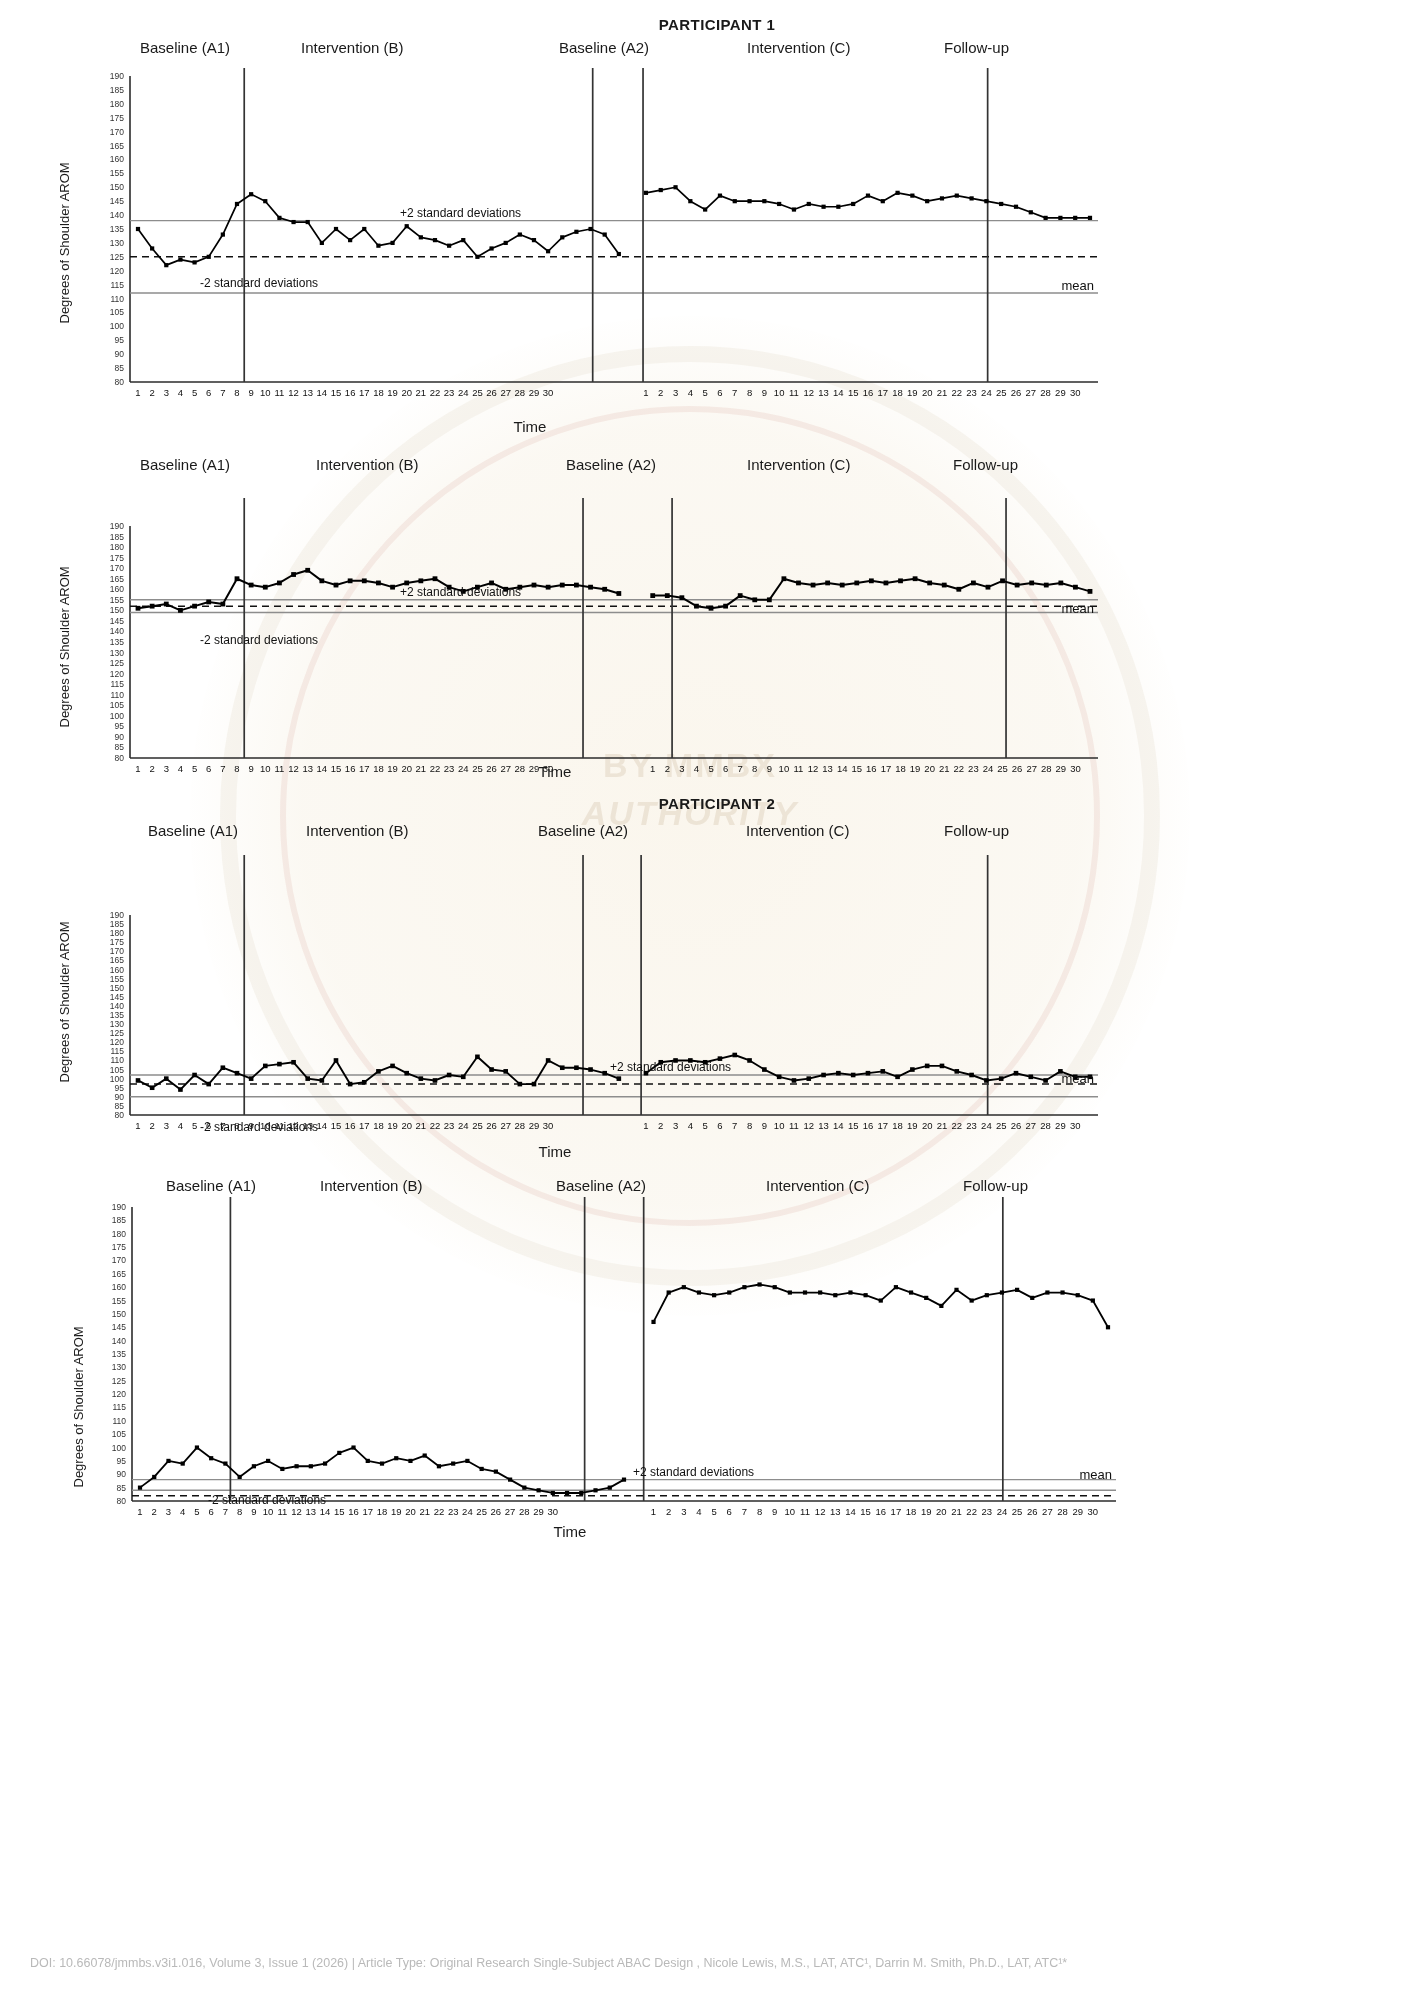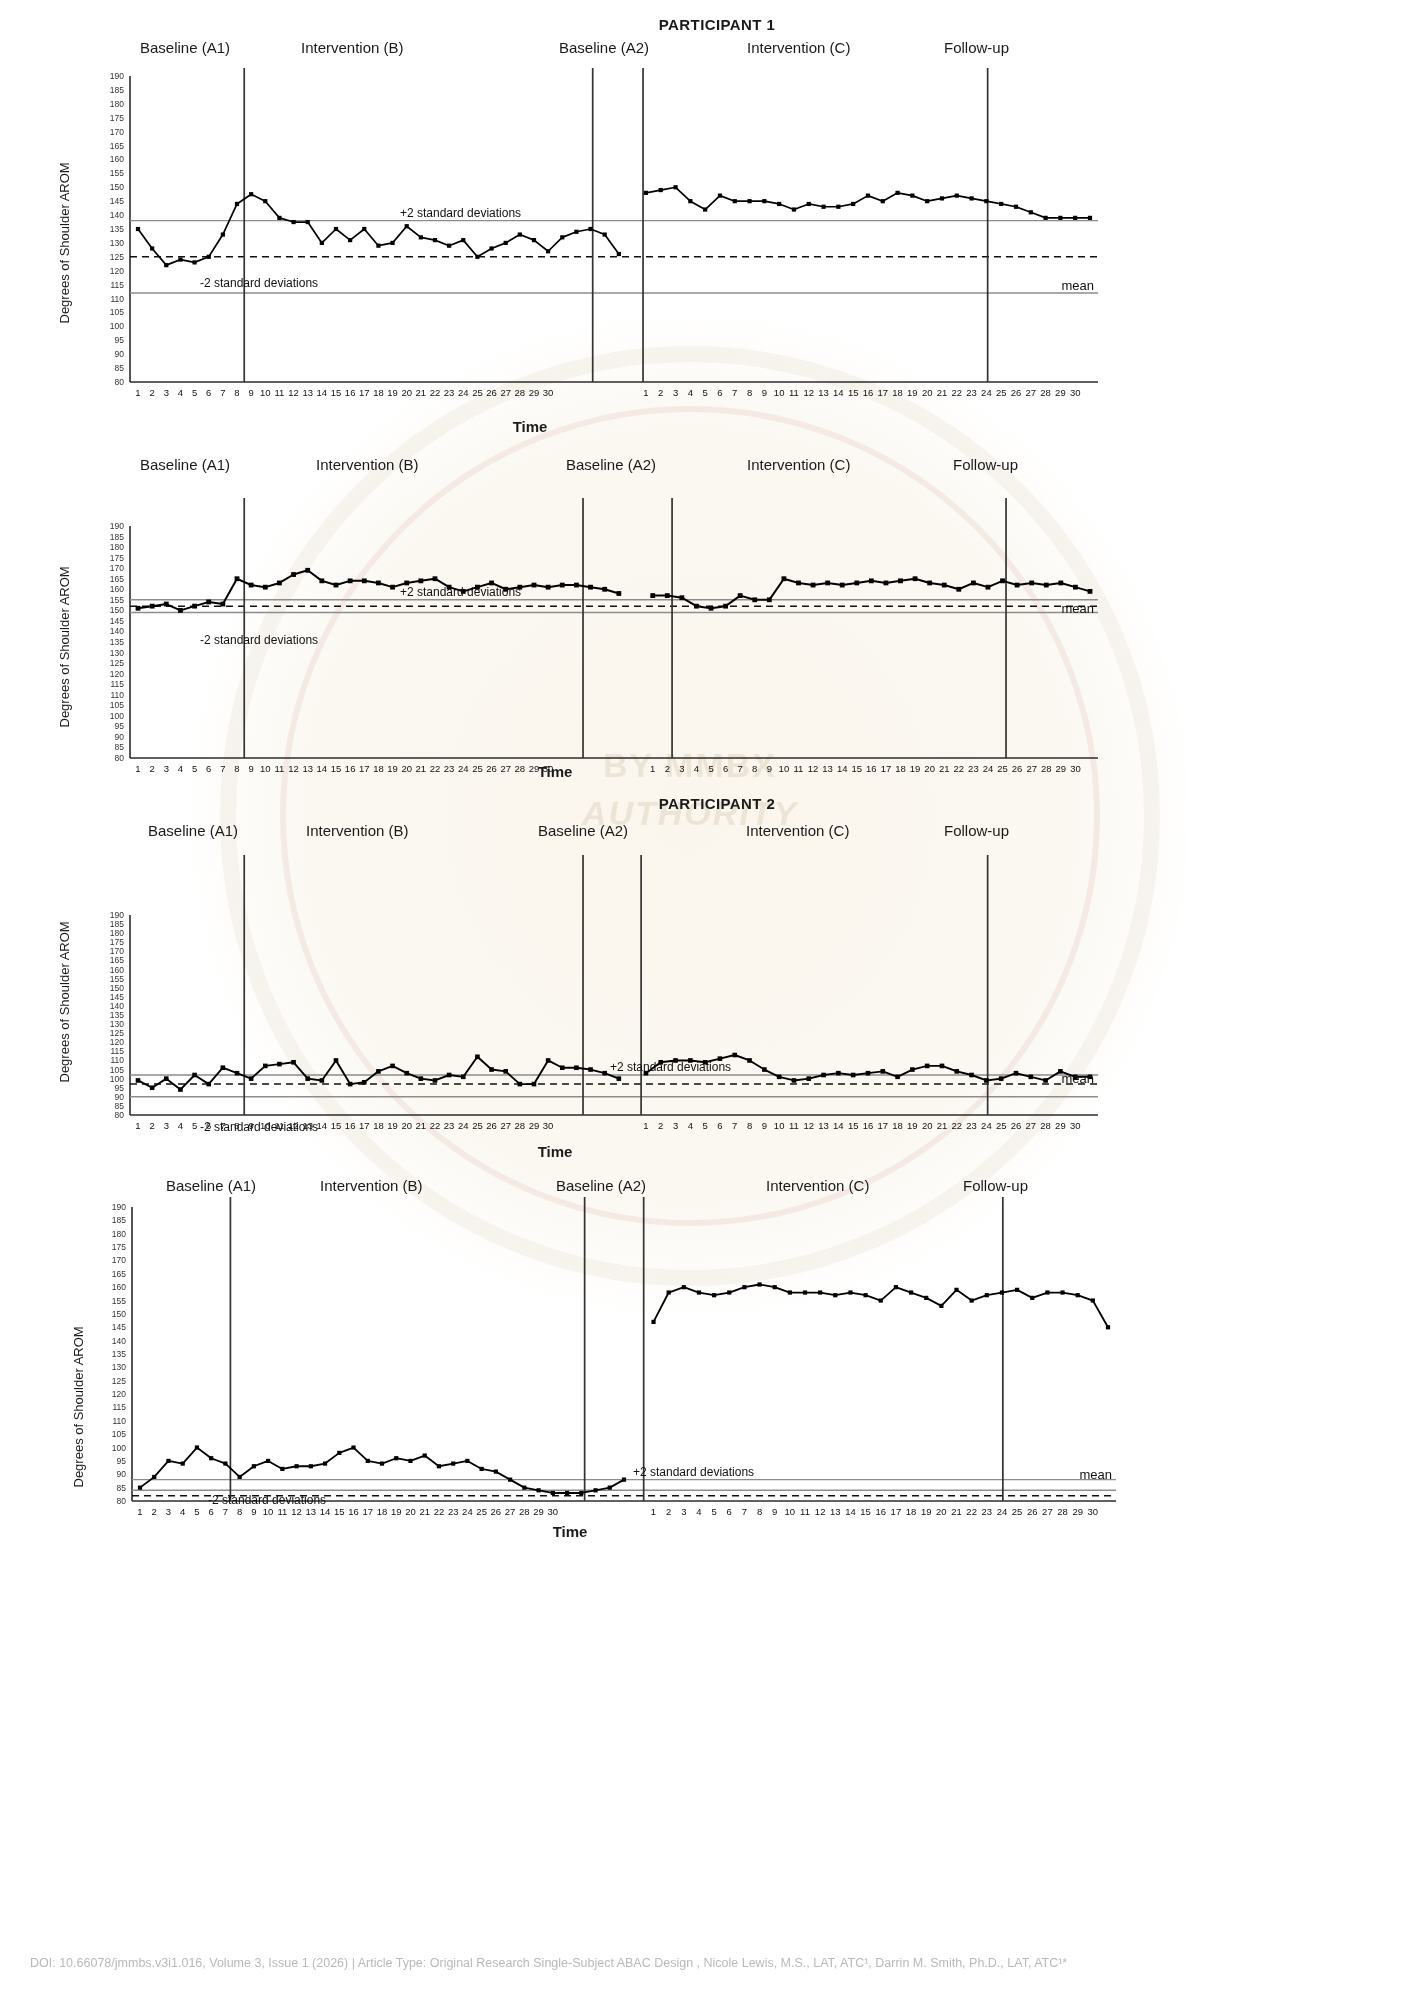--- a/index.html
+++ b/index.html
@@ -36,21 +36,21 @@
   .phase-labels span{position:absolute;font-size:15px;white-space:nowrap;}
   .ylabel{
     position:absolute;left:0;top:0;width:30px;
     font-size:13px;text-align:center;
   }
   .ylabel span{
     display:block;transform:rotate(-90deg);transform-origin:center;
     white-space:nowrap;
   }
   .xaxis-title{
-    text-align:center;font-weight:bold;font-size:15px;
+    text-align:center;font-weight:normal;font-size:15px;
   }
   .footer{
     position:absolute;left:30px;bottom:30px;right:20px;
     font-size:12.5px;color:#b9b9b9;white-space:nowrap;z-index:3;
   }
   svg{display:block;}
   .tick-txt{font-family:"Liberation Sans",sans-serif;font-size:8.5px;fill:#333;}
   .xtick-txt{font-family:"Liberation Sans",sans-serif;font-size:9.5px;fill:#111;}
   .ann-txt{font-family:"Liberation Sans",sans-serif;font-size:12px;fill:#111;}
   .mean-txt{font-family:"Liberation Sans",sans-serif;font-size:13px;fill:#111;}

